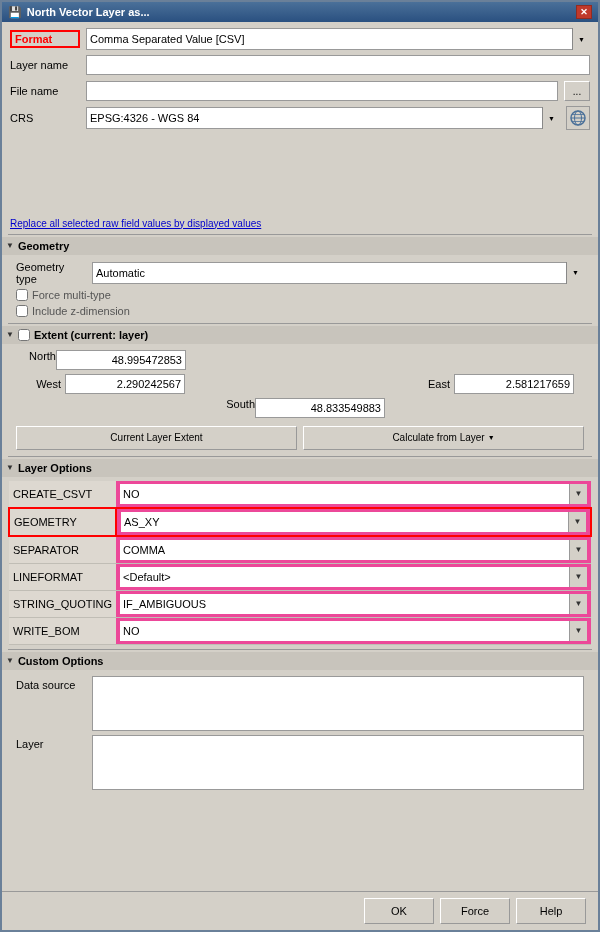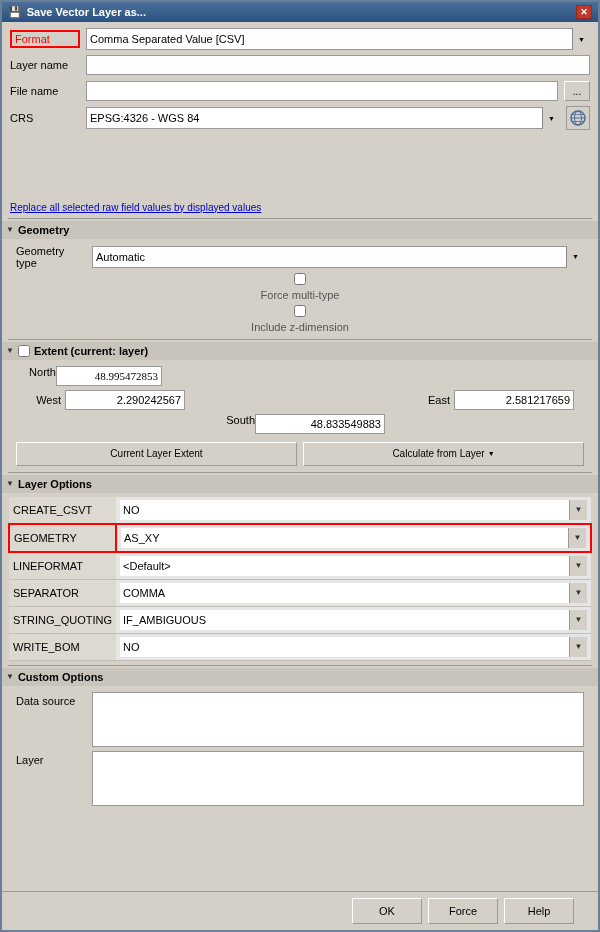--- a/index.html
+++ b/index.html
@@ -63,21 +63,21 @@
     .form-label {
       width: 70px;
       text-align: left;
       font-size: 11px;
       color: #000;
     }
     .form-label.highlighted {
       border: 2px solid red;
       padding: 1px 3px;
       color: red;
-      font-weight: normal;
+      font-weight: bold;
     }
     .form-input {
       flex: 1;
       height: 20px;
       border: 1px solid #999;
       background: white;
       padding: 1px 3px;
       font-size: 11px;
     }
     .btn-browse {
@@ -126,21 +126,20 @@
     .section-content {
       padding: 4px 8px;
       display: flex;
       flex-direction: column;
       gap: 4px;
     }
     .checkbox-row {
       display: flex;
       align-items: center;
       gap: 4px;
-      flex-direction: column;
     }
     .checkbox-row input[type="checkbox"] {
       width: 12px;
       height: 12px;
     }
     .checkbox-label {
       font-size: 11px;
       color: #555;
     }
     .coord-input {
@@ -202,21 +201,21 @@
       font-size: 11px;
       vertical-align: middle;
     }
     .options-table td:first-child {
       width: 100px;
       font-weight: normal;
       color: #000;
       background: #ddd8d0;
     }
     .options-table td:last-child {
-      background: #e5e5e5;
+      background: #ec4899;
     }
     .opt-select-wrapper {
       position: relative;
       display: flex;
       align-items: center;
     }
     .opt-select-wrapper select {
       width: 100%;
       height: 20px;
       border: none;
@@ -257,21 +256,21 @@
       border: 1px solid #999;
       background: white;
       font-size: 11px;
       resize: none;
       padding: 2px;
     }
     .bottom-buttons {
       display: flex;
       justify-content: flex-end;
       gap: 6px;
-      padding: 6px 24px;
+      padding: 6px 12px;
       background: #d4d0c8;
       border-top: 1px solid #999;
     }
     .bottom-btn {
       width: 70px;
       height: 26px;
       background: #d4d0c8;
       border: 1px solid #999;
       border-top-color: #fff;
       border-left-color: #fff;
@@ -335,21 +334,21 @@
     }
   </style>
 </head>
 <body>
 
 <div class="window">
 
   <div class="title-bar">
     <div class="title-bar-left">
       <span>💾</span>
-      <span>Save Vector Layer as...</span>
+      <span>North Vector Layer as...</span>
     </div>
     <button class="close-btn">✕</button>
   </div>
 
   <div class="content">
 
     <div class="form-row">
       <span class="form-label highlighted">Format</span>
       <div class="dropdown-with-arrow" style="flex:1;">
         <select>
@@ -427,21 +426,21 @@
 
       <div class="section-header">
         <span class="section-triangle">▼</span>
         <input type="checkbox" style="width: 12px; height: 12px;">
         <span>Extent (current: layer)</span>
       </div>
       <div class="section-content">
 
         <div style="display:flex; justify-content:flex-start;">
           <span class="coord-label" style="width:40px;text-align:right;">North</span>
-          <input class="coord-input" type="text" value="48.995472853" style="width: 106px; font-family: Liberation Serif, serif;">
+          <input class="coord-input" type="text" value="48.995472853" style="width: 130px;">
         </div>
 
         <div style="display:flex; justify-content:space-between; align-items:center; padding:0 10px;">
           <div style="display:flex;align-items:center;gap:4px;">
             <span class="coord-label">West</span>
             <input class="coord-input" type="text" value="2.290242567" style="">
           </div>
           <div style="display:flex;align-items:center;gap:4px;">
             <span class="coord-label">East</span>
             <input class="coord-input" type="text" value="2.581217659" style="">
@@ -483,33 +482,33 @@
             <tr style="border: 2px solid red;">
               <td style="border: 2px solid red;">GEOMETRY</td>
               <td>
                 <div class="opt-select-wrapper">
                   <select><option>AS_XY</option></select>
                   <div class="opt-select-arrow">▼</div>
                 </div>
               </td>
             </tr>
             <tr>
-              <td>LINEFORMAT</td>
+              <td>SEPARATOR</td>
               <td>
                 <div class="opt-select-wrapper">
-                  <select><option>&lt;Default&gt;</option></select>
+                  <select><option>COMMA</option></select>
                   <div class="opt-select-arrow">▼</div>
                 </div>
               </td>
             </tr>
             <tr>
-              <td>SEPARATOR</td>
+              <td>LINEFORMAT</td>
               <td>
                 <div class="opt-select-wrapper">
-                  <select><option>COMMA</option></select>
+                  <select><option>&lt;Default&gt;</option></select>
                   <div class="opt-select-arrow">▼</div>
                 </div>
               </td>
             </tr>
             <tr>
               <td>STRING_QUOTING</td>
               <td>
                 <div class="opt-select-wrapper">
                   <select><option>IF_AMBIGUOUS</option></select>
                   <div class="opt-select-arrow">▼</div>

